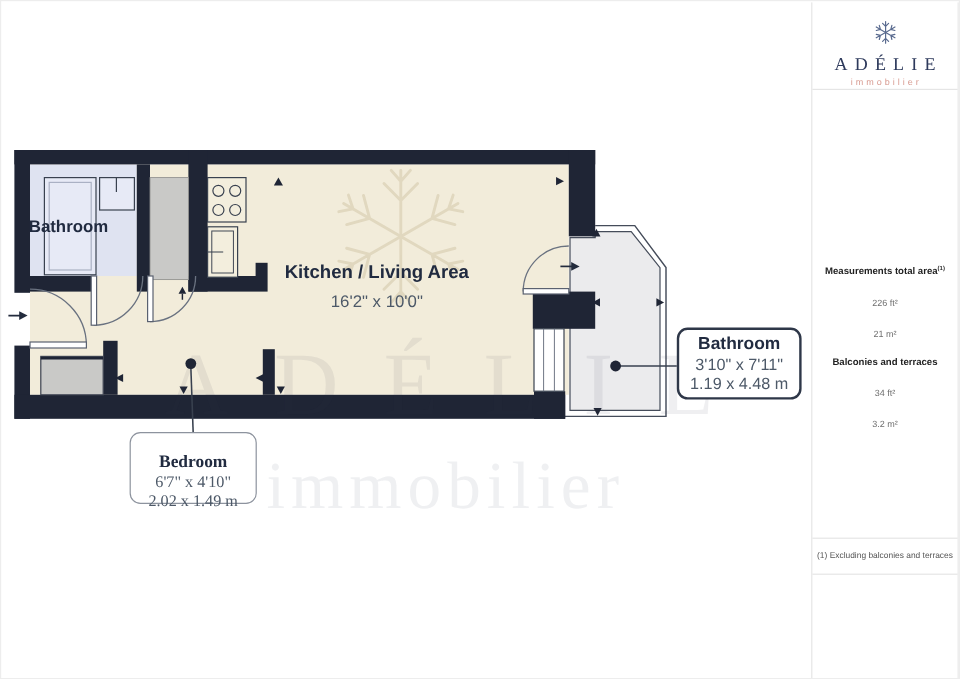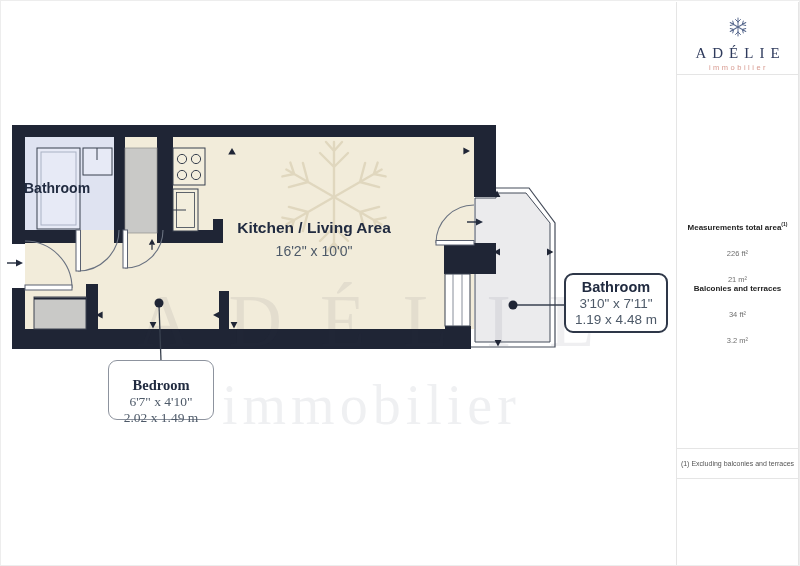--- a/index.html
+++ b/index.html
@@ -32,21 +32,21 @@
   .sidebar{position:absolute;left:675px;top:1px;width:121px;height:563px;
            border-left:1px solid #e5e5e5;border-right:1px solid #e5e5e5;box-sizing:content-box;background:#fff;}
   .sec{box-sizing:border-box;}
   .logo-sec{height:73px;border-bottom:1px solid #e5e5e5;text-align:center;padding-top:14px;}
   .logo-name{font-family:"Liberation Serif",serif;font-size:15px;letter-spacing:6px;color:#2e3a5c;
              margin-top:3px;padding-left:6px;}
   .logo-tag{font-size:7.5px;letter-spacing:2.5px;color:#d89b91;margin-top:1px;padding-left:2px;}
   .area-sec{height:374px;border-bottom:1px solid #e5e5e5;text-align:center;padding-top:146px;}
   .s-label{font-size:8px;font-weight:bold;color:#1f1f1f;}
   .s-label sup{font-size:5px;}
-  .s-label.second{}
+  .s-label.second{margin-top:14px;}
   .s-val{font-size:7.5px;color:#6f6f6f;margin-top:17px;}
   .footnote-sec{height:30px;border-bottom:1px solid #e5e5e5;display:flex;align-items:center;
                 justify-content:center;font-size:7px;color:#555;white-space:nowrap;}
   .calc-sec{padding:11px 7px 0 7px;font-size:7px;color:#555;text-align:center;line-height:1.4;}
   .giraffe{margin-top:10px;font-size:8.5px;color:#2b2b2b;letter-spacing:0.6px;text-align:center;}
   .giraffe b{font-weight:bold;}
 </style>
 </head>
 <body>
 

